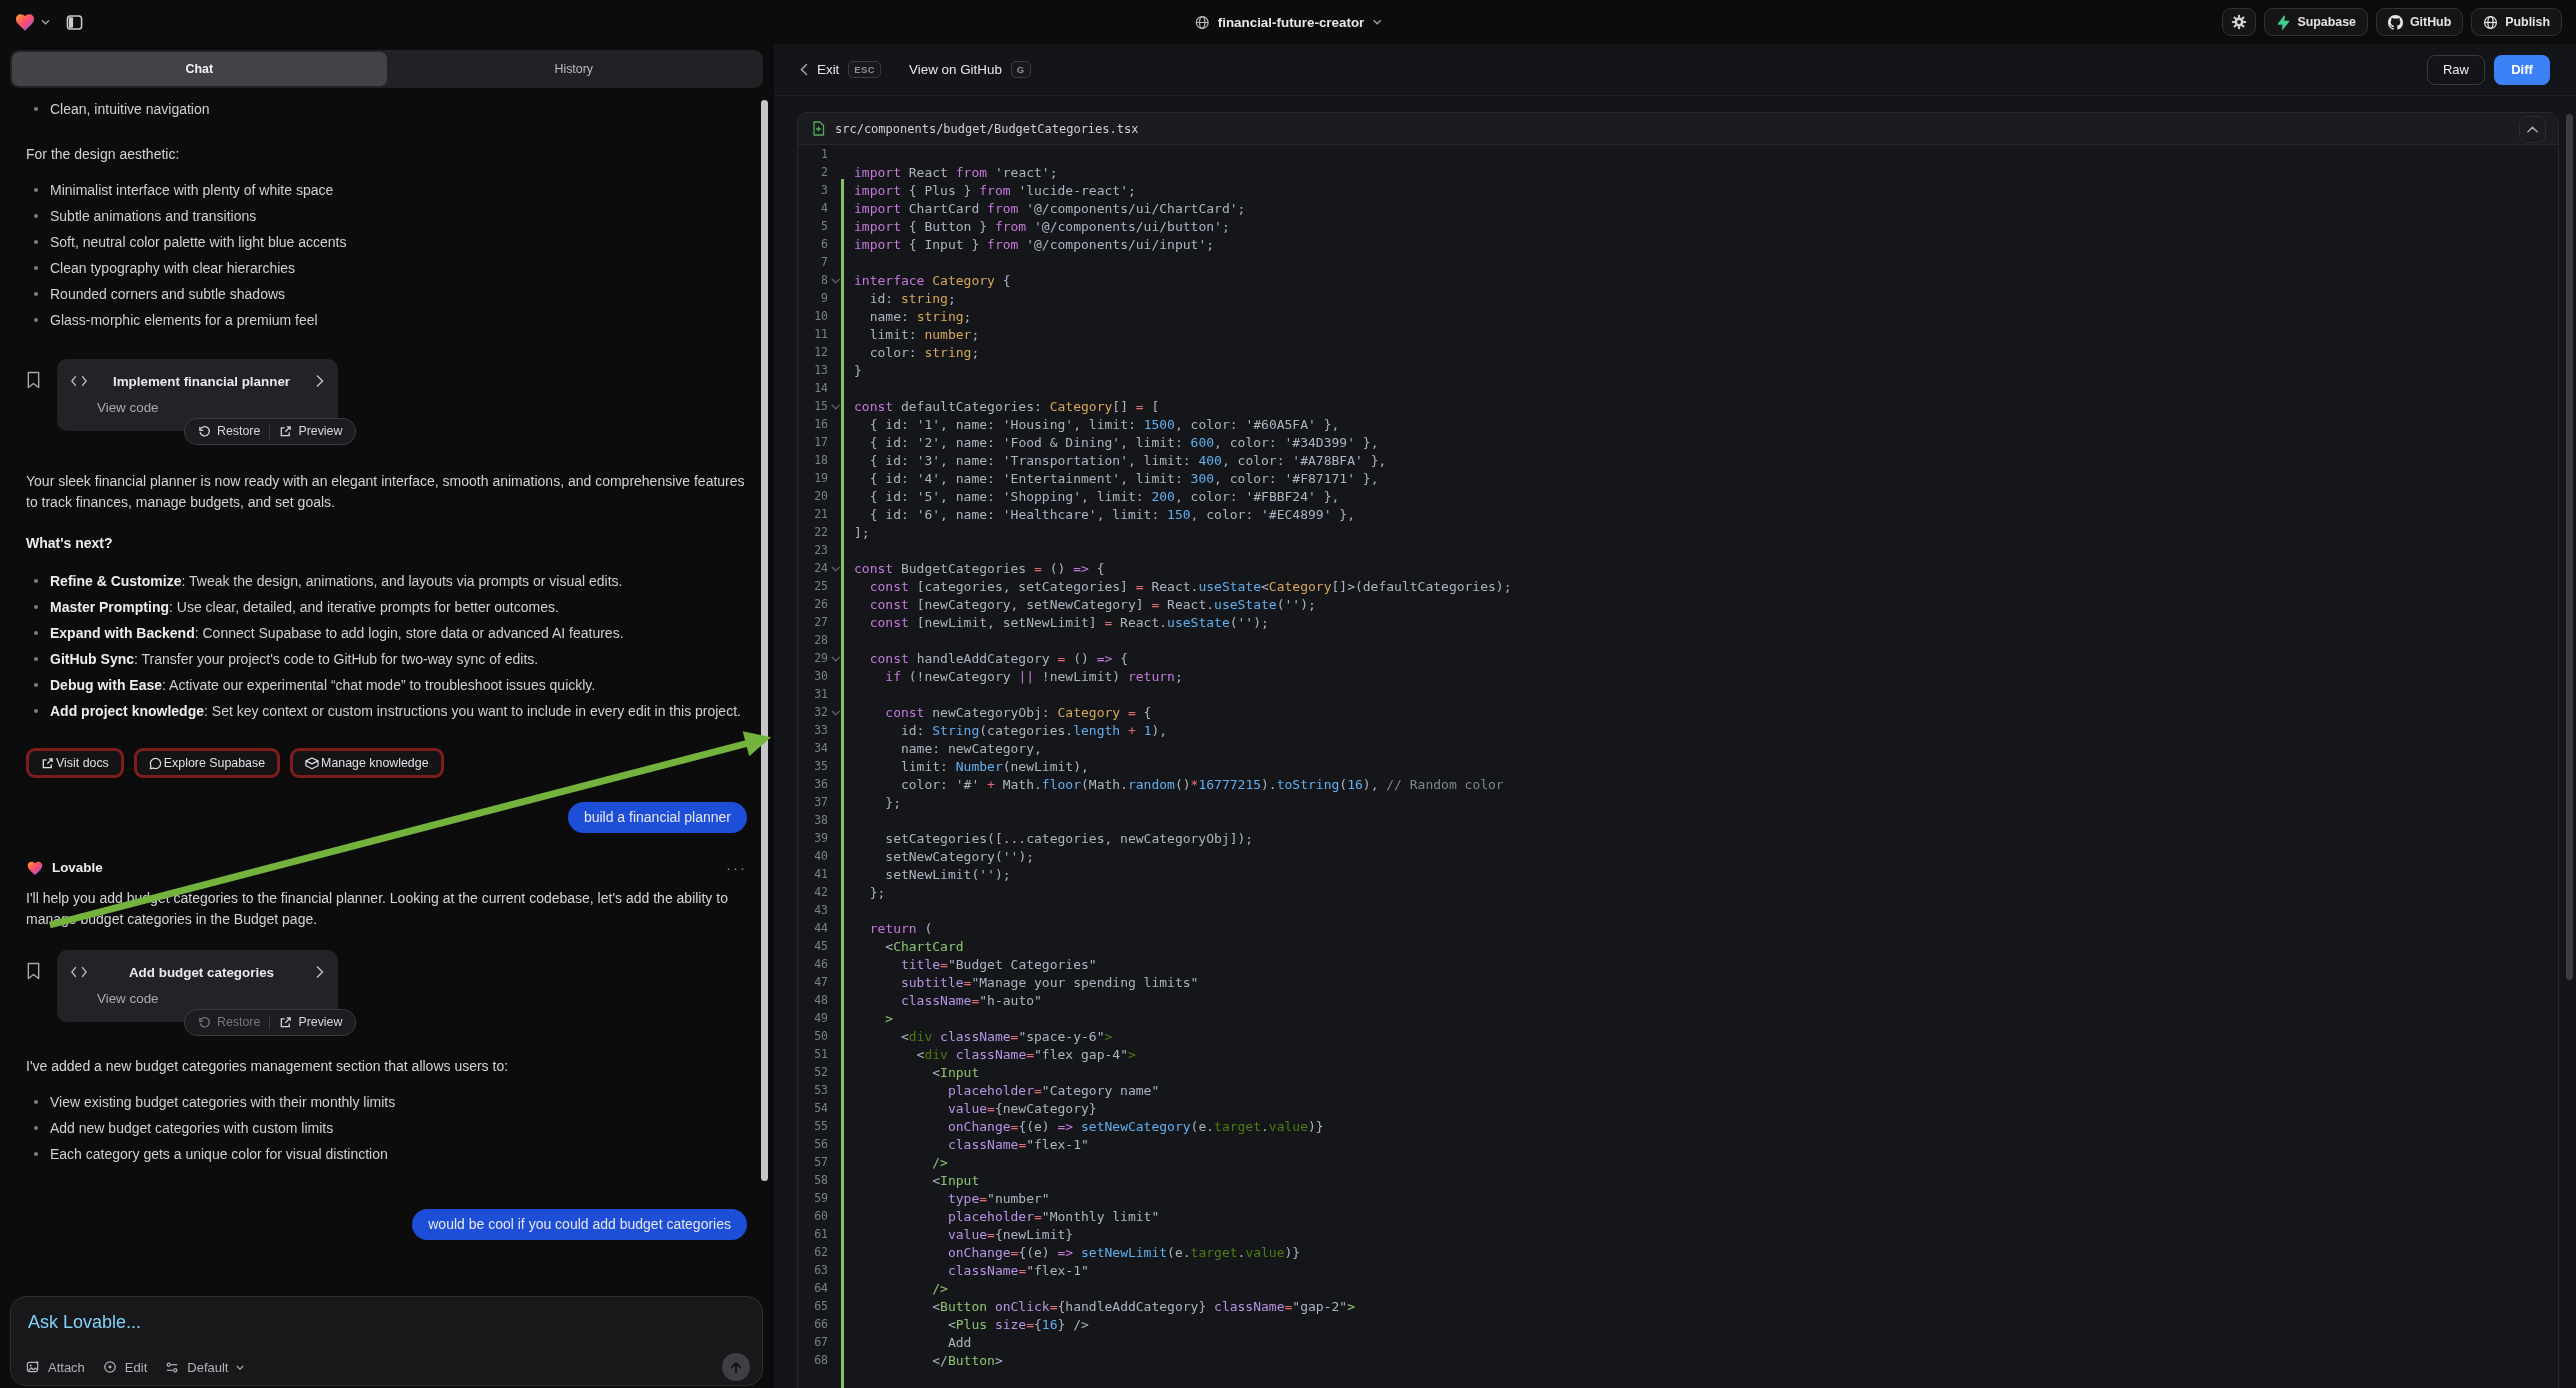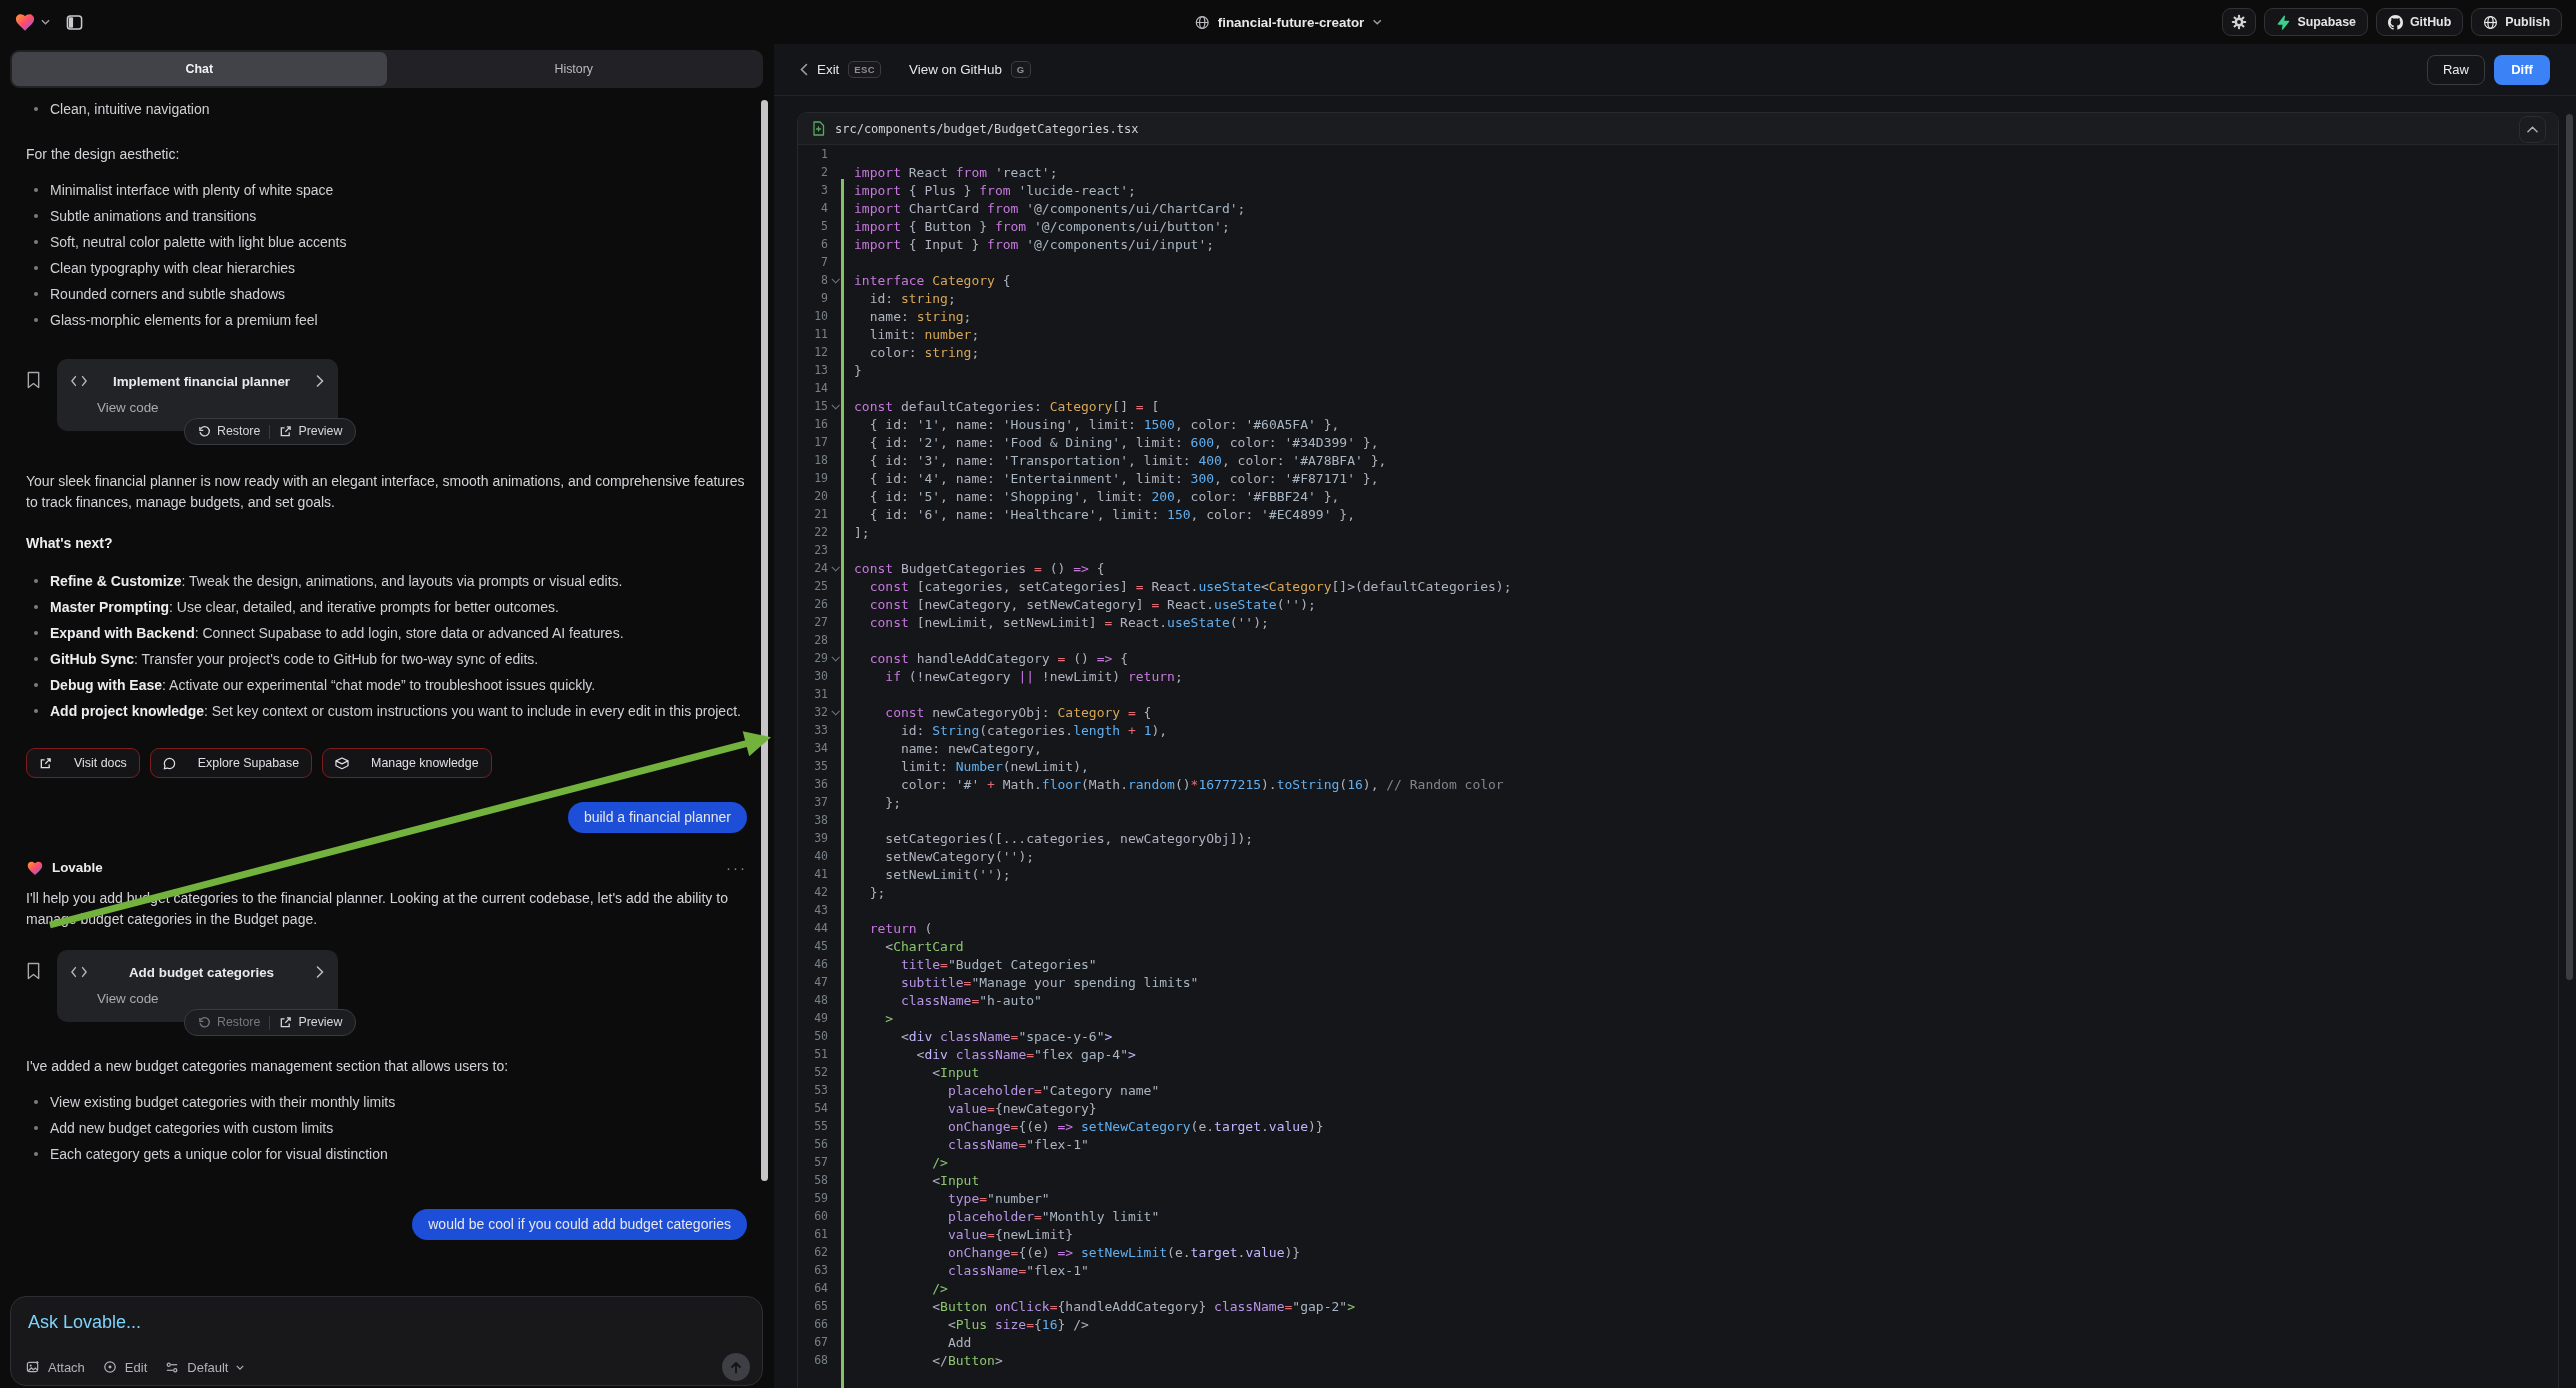--- a/index.html
+++ b/index.html
@@ -36,22 +36,22 @@
   ul.blist li { position:relative; padding-left:24px; line-height:26px; color:#cfd0d4; }
   ul.blist li::before { content:""; position:absolute; left:8px; top:11px; width:4px; height:4px;
     border-radius:50%; background:#7c7d82; }
   ul.blist li b { color:#ededf0; }
   .p-intro { margin-top:22px; }
   #design-list { margin-top:12px; }
   .p-ready { margin-top:40px; }
   .h-next { margin-top:20px; font-size:14px; font-weight:700; color:#ededf0; }
   #next-list { margin-top:14px; }
   .actions { margin-top:24px; display:flex; gap:10px; }
-  .act-btn { height:30px; border:1px solid #7f1d1d; background:#141416; border-radius:9px;
-    display:flex; align-items:center; gap:22px; padding:0 12px; color:#e0e0e4; font-size:12.4px; }
+  .act-btn { height:30px; border:3px solid #7f1d1d; background:#141416; border-radius:9px;
+    display:flex; align-items:center; gap:2px; padding:0 12px; color:#e0e0e4; font-size:12.4px; }
   .bubble-row { display:flex; justify-content:flex-end; margin-top:24px; }
   .bubble-row.second { margin-top:42px; }
   .bubble { background:#1d4ed8; border-radius:21px; padding:5px 16px; color:#e7e7ea;
     font-size:14px; max-width:558px; }
   .lovable-row { margin-top:24px; display:flex; align-items:center; gap:8px; }
   .lovable-name { font-size:13.4px; font-weight:600; color:#ececef; }
   .dots { margin-left:auto; color:#8a8b90; font-size:15px; letter-spacing:2px; }
   .p-help { margin-top:10px; }
   .p-added { margin-top:34px; }
   #added-list { margin-top:12px; }
@@ -113,21 +113,21 @@
     font-family:"DejaVu Sans Mono", monospace; font-size:13px; }
   .added-bar { position:absolute; left:43px; top:34px; bottom:0; width:3px; background:#86c263; }
   .crow { display:grid; grid-template-columns:30px 13px 1fr; height:18px; align-items:center; }
   .ln { text-align:right; color:#788088; font-size:11.5px; }
   .fold { display:flex; align-items:center; justify-content:center; }
   .fold.on::before { content:""; width:5px; height:5px; border-right:1.4px solid #6e747e;
     border-bottom:1.4px solid #6e747e; transform:rotate(45deg) translateY(-1px); }
   .ct { padding-left:13px; white-space:pre; color:#adb3bf; }
   .tk-k{color:#c678dd} .tk-d{color:#adb3bf} .tk-t{color:#d8a657} .tk-s{color:#a9b5c2}
   .tk-n{color:#61afef} .tk-f{color:#61afef} .tk-c{color:#7f848e} .tk-g{color:#8cc570}
-  .tk-r{color:#c4b5fd} .tk-a{color:#b894e6} .tk-o{color:#e06c75}
+  .tk-r{color:#4d7c0f} .tk-a{color:#b894e6} .tk-o{color:#e06c75}
   .code-sb { position:absolute; right:3px; top:70px; width:7px; height:866px; border-radius:4px;
     background:#3c3d42; }
 
   .annot { position:absolute; left:0; top:0; z-index:9; pointer-events:none; }
 </style>
 </head>
 <body>
 
 <div class="topbar">
   <div class="tb-left">

